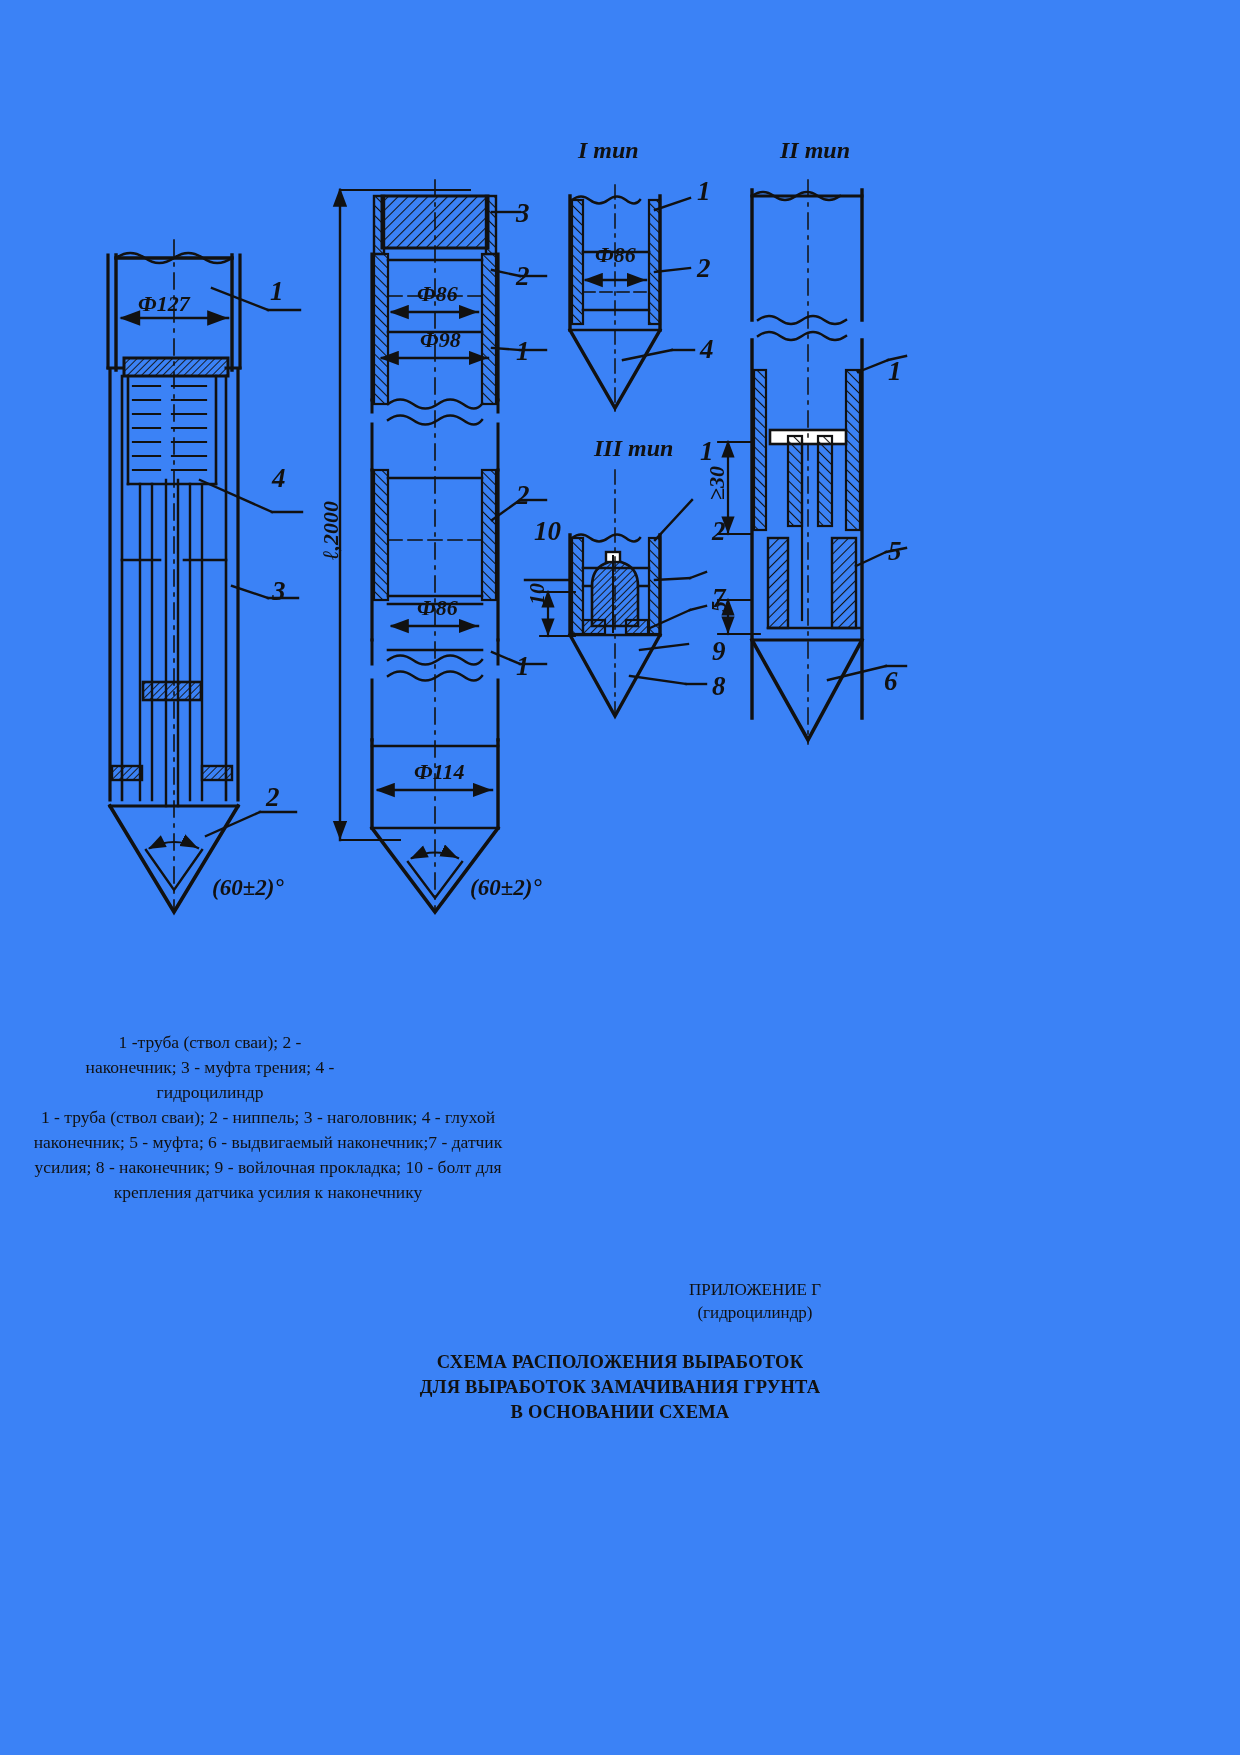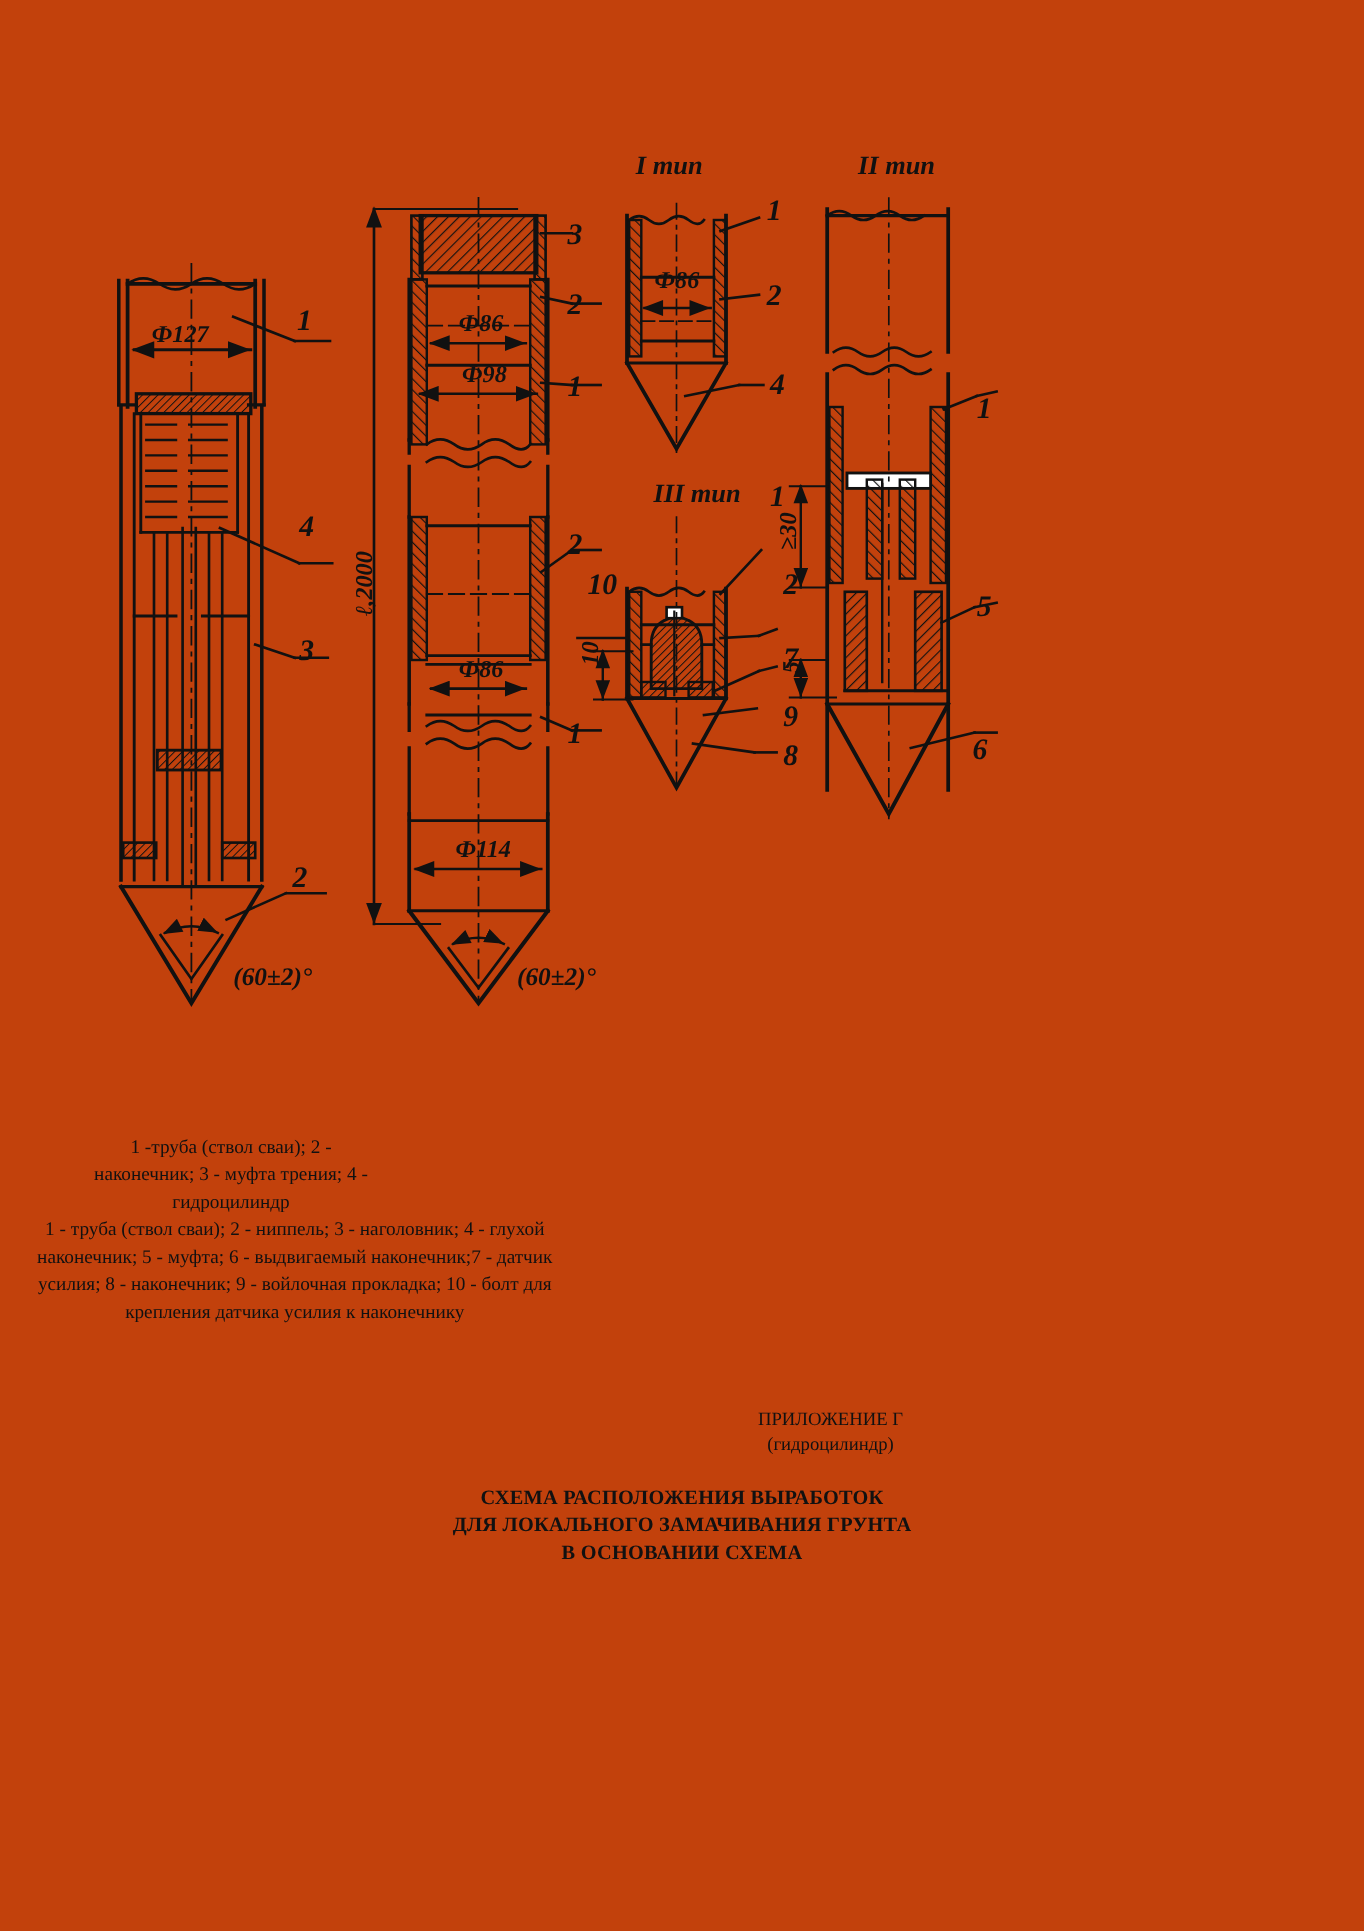--- a/index.html
+++ b/index.html
@@ -2,21 +2,21 @@
 <html lang="ru"><head>
 <meta charset="utf-8">
 <title>Приложение Г</title>
 <style>
   html,body{margin:0;padding:0;background:#ffffff;}
   body{
     width:1240px;height:1755px;position:relative;overflow:hidden;
     font-family:"Liberation Serif","DejaVu Serif",serif;
     color:#111111;
   }
-  .page{position:absolute;inset:0;background:#c2410c;}
+  .page{position:absolute;inset:0;background:#3b82f6;}
 
   
   .drawing{position:absolute;left:0;top:0;width:1240px;height:960px;}
   .drawing svg{display:block;}
 
   
   .captions{position:absolute;left:0;top:1030px;width:1240px;}
   .cap-wrap{display:flex;align-items:flex-start;justify-content:flex-start;flex-direction:column;}
   .cap-left{
     width:250px;margin-left:85px;text-align:center;
@@ -350,17 +350,17 @@
 
   <div class="appendix">
     <div class="app-inner">
       <span class="app-name">ПРИЛОЖЕНИЕ Г</span>
       <span class="app-sub">(гидроцилиндр)</span>
     </div>
   </div>
 
   <div class="maintitle">
     <span>СХЕМА РАСПОЛОЖЕНИЯ ВЫРАБОТОК</span>
-    <span>ДЛЯ ЛОКАЛЬНОГО ЗАМАЧИВАНИЯ ГРУНТА</span>
+    <span>ДЛЯ ВЫРАБОТОК ЗАМАЧИВАНИЯ ГРУНТА</span>
     <span>В ОСНОВАНИИ СХЕМА</span>
   </div>
 
 </div>
 
 </body></html>

